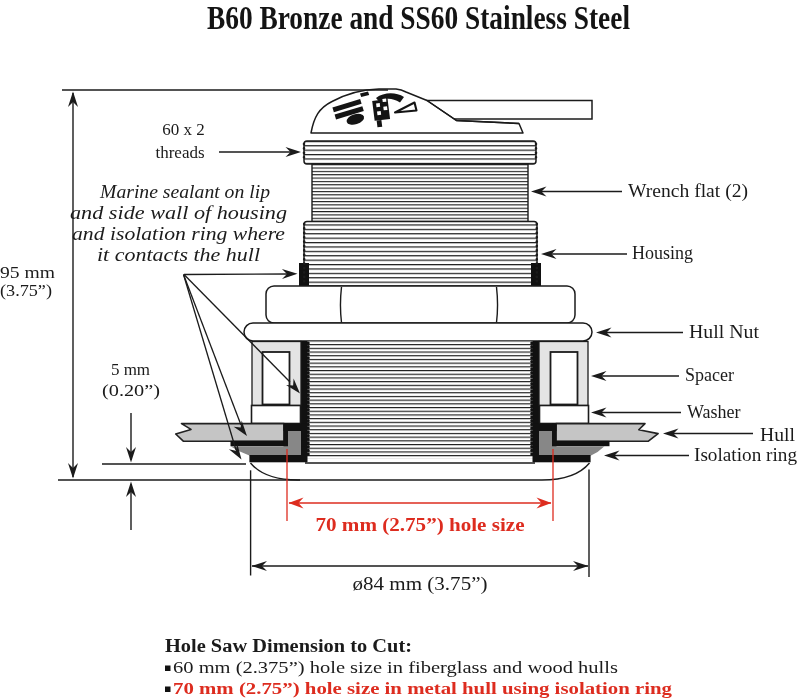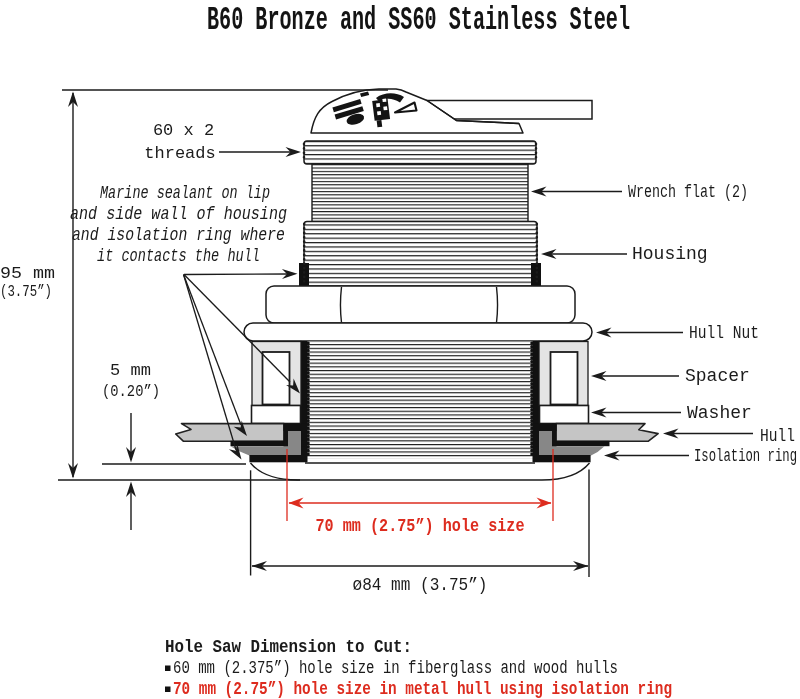--- a/index.html
+++ b/index.html
@@ -1,17 +1,17 @@
 <!DOCTYPE html>
 <html><head>
 <meta charset="utf-8">
 <style>
 html,body{margin:0;padding:0;background:#fff;}
 #canvas{position:relative;width:800px;height:699px;overflow:hidden;
- font-family:Liberation Mono, monospace;}
+ font-family:Liberation Serif, serif;}
 svg{position:absolute;left:0;top:0;}
 </style>
 </head>
 <body>
 <div id="canvas">
 <svg width="800" height="699" viewBox="0 0 800 699">
 <defs>
   <pattern id="th1" patternUnits="userSpaceOnUse" width="8" height="4.4">
     <rect width="8" height="4.4" fill="#fff"></rect>
           <rect width="8" height="1.2" fill="#1b1b1b"></rect>

